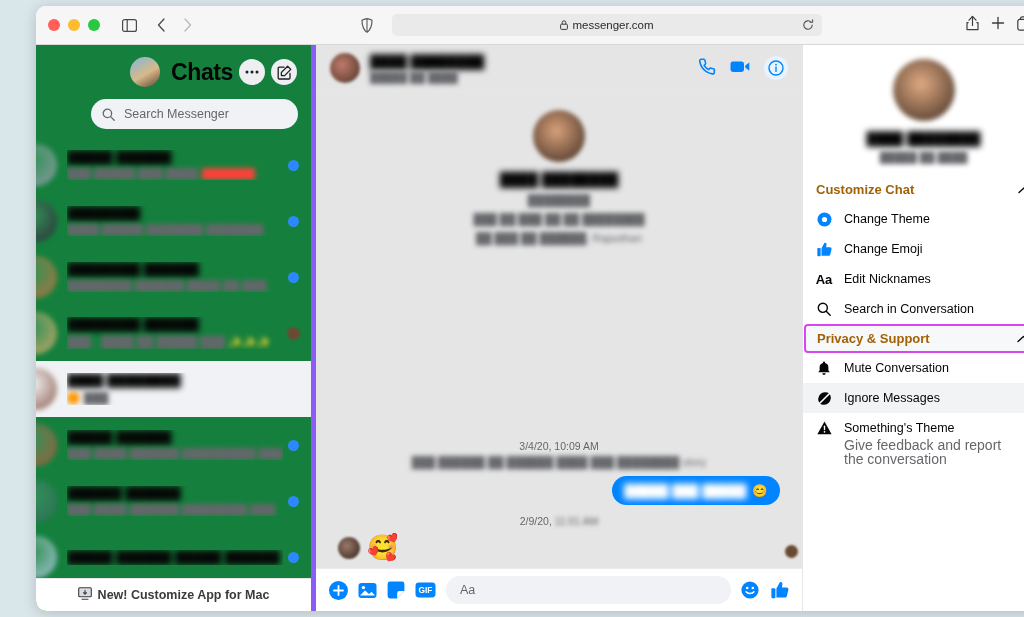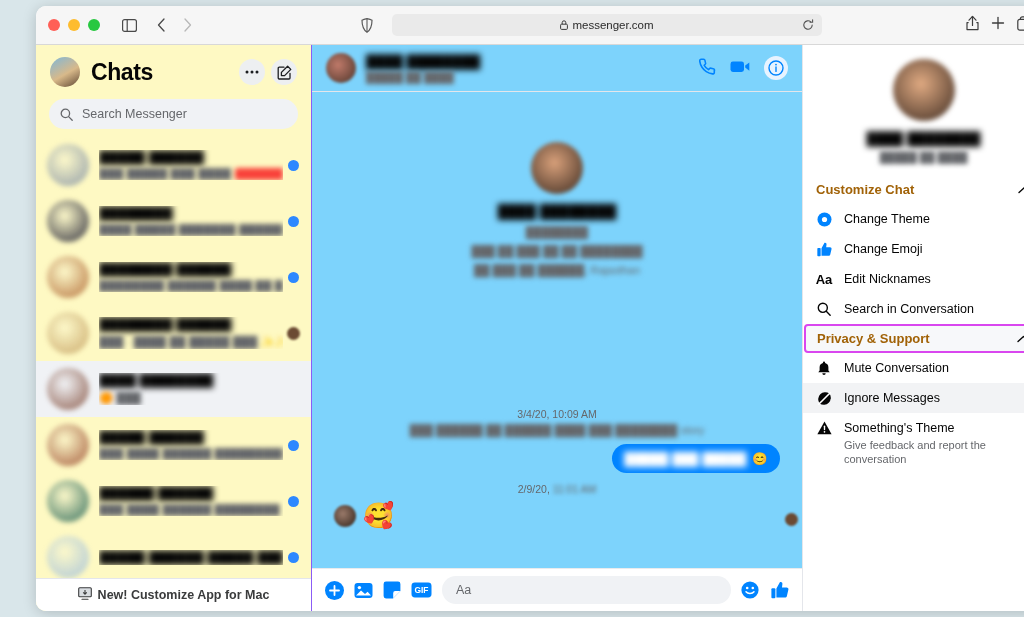--- a/index.html
+++ b/index.html
@@ -68,24 +68,25 @@
     display: flex; align-items: center; gap: 12px;
     color: #3d3d3d;
   }
 
   
   .app { flex: 1; display: flex; min-height: 0; background: #fff; }
 
   
   .sidebar {
     width: 275px; flex: 0 0 275px;
-    border-right: 1px solid #8b5cf6;
+    border-right: 5px solid #8b5cf6;
     display: flex; flex-direction: column;
     position: relative;
-    background: #fef9c3;
+    background: #15803d;
+    align-items: flex-end;
   }
   .sidebar-head {
     display: flex; align-items: center;
     padding: 12px 14px 6px 14px;
   }
   .sb-avatar {
     width: 30px; height: 30px; border-radius: 50%;
     background: linear-gradient(150deg,#7fb7d8 0%,#d8b98a 55%,#5e4632 100%);
     flex: 0 0 30px;
   }
@@ -162,21 +163,21 @@
     position: absolute; left: 0; right: 0; bottom: 0;
     height: 32px;
     background: #fff;
     border-top: 1px solid #e4e6eb;
     display: flex; align-items: center; justify-content: center;
     gap: 6px;
     font-size: 12.5px; font-weight: bold; color: #3a3b3c;
   }
 
   
-  .convo { flex: 1; display: flex; flex-direction: column; min-width: 0; background: #7dd3fc; gap: 32px; }
+  .convo { flex: 1; display: flex; flex-direction: column; min-width: 0; background: #e5e5e5; }
   .convo-head {
     height: 46px; flex: 0 0 46px;
     border-bottom: 1px solid #e4e6eb;
     display: flex; align-items: center;
     padding: 0 14px;
   }
   .ch-avatar {
     width: 30px; height: 30px; border-radius: 50%;
     background: radial-gradient(circle at 40% 40%,#c07a6a,#4a3328);
     filter: blur(1.7px); flex: 0 0 30px;
@@ -317,21 +318,21 @@
     padding: 7px 13px;
     gap: 12px;
   }
   .menu-item.hover { background: #f2f3f5; }
   .mi-icon {
     width: 16px; flex: 0 0 16px;
     display: flex; align-items: center; justify-content: center;
     margin-top: 1px;
   }
   .mi-label { font-size: 12.5px; color: #050505; line-height: 16px; }
-  .mi-sub { font-size: 11px; color: #65676b; line-height: 14px; margin-top: 2px; width: 160px; }
+  .mi-sub { font-size: 14px; color: #65676b; line-height: 14px; margin-top: 2px; width: 160px; }
   .aa-glyph { font-size: 13px; font-weight: bold; color: #050505; }
 </style>
 </head>
 <body>
 
 <div class="window">
 
   <div class="chrome">
     <div class="lights">
       <div class="light red"></div>

